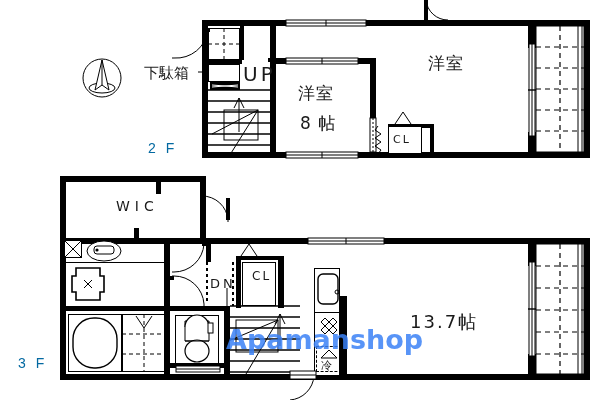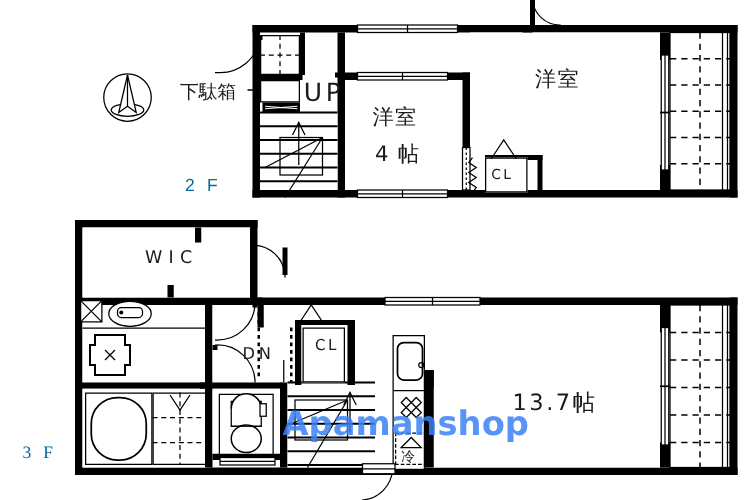--- a/index.html
+++ b/index.html
@@ -114,21 +114,21 @@
     <path d="M0 3 L72 3" stroke="#000" stroke-width="1"></path>
     <path d="M36 0 L36 6" stroke="#000" stroke-width="1"></path>
   </svg>
 
   <svg style="left:286px;top:152px;width:72px;height:6px;" viewBox="0 0 72 6">
     <rect x="0" y="0" width="72" height="6" fill="#fff" stroke="#000" stroke-width="1"></rect>
     <path d="M0 3 L72 3" stroke="#000" stroke-width="1"></path>
     <path d="M36 0 L36 6" stroke="#000" stroke-width="1"></path>
   </svg>
   <div class="lbl lbl-jp" style="left:298px;top:82px;font-size:17px;letter-spacing:1px;">洋室</div>
-  <div class="lbl" style="left:300px;top:112px;font-size:17px;letter-spacing:1px;">4 帖</div>
+  <div class="lbl" style="left:300px;top:112px;font-size:17px;letter-spacing:1px;">8 帖</div>
 
   <div class="room" style="left:376px;top:26px;width:152px;height:126px;"></div>
 
   <svg style="left:370px;top:118px;width:6px;height:34px;" viewBox="0 0 6 34">
     <rect x="0" y="0" width="6" height="34" fill="#fff" stroke="#000" stroke-width="1"></rect>
     <path d="M3 0 L3 34" stroke="#000" stroke-width="1" stroke-dasharray="2 2"></path>
   </svg>
 
   <svg style="left:424px;top:-2px;width:30px;height:24px;" viewBox="0 0 30 24">
     <path d="M2 0 L2 2 A22 22 0 0 0 24 22 L24 24" fill="none" stroke="#000" stroke-width="1"></path>
@@ -167,21 +167,21 @@
 
   <svg style="left:528px;top:44px;width:8px;height:92px;" viewBox="0 0 8 92">
     <rect x="1" y="0" width="6" height="92" fill="#fff" stroke="#000" stroke-width="1"></rect>
     <path d="M4 0 L4 92" stroke="#000" stroke-width="1"></path>
     <path d="M0 46 L8 46" stroke="#000" stroke-width="1.4"></path>
   </svg>
   <svg style="left:576px;top:26px;width:8px;height:126px;" viewBox="0 0 8 126">
     <path d="M2 0 L2 126 M6 0 L6 126" stroke="#000" stroke-width="1"></path>
   </svg>
 
-  <div class="floorlab" style="left:18px;top:355px;font-size:14px;font-family:Liberation Serif, serif;">3 F</div>
+  <div class="floorlab" style="left:18px;top:355px;font-size:14px;">3 F</div>
 
   <div class="wall" style="left:60px;top:176px;width:146px;height:6px;"></div>
   <div class="wall" style="left:60px;top:176px;width:6px;height:66px;"></div>
   <div class="wall" style="left:60px;top:242px;width:6px;height:138px;"></div>
   <div class="wall" style="left:60px;top:374px;width:530px;height:6px;"></div>
   <div class="wall" style="left:584px;top:238px;width:6px;height:142px;"></div>
   <div class="wall" style="left:206px;top:238px;width:384px;height:6px;"></div>
   <div class="wall" style="left:200px;top:176px;width:6px;height:68px;"></div>
   <div class="wall" style="left:60px;top:238px;width:150px;height:6px;"></div>
 
@@ -258,21 +258,21 @@
     <ellipse cx="22" cy="36" rx="12" ry="11" fill="#fff" stroke="#000" stroke-width="1.2"></ellipse>
     <path d="M10 26 L34 26" stroke="#000" stroke-width="1"></path>
     <rect x="33" y="8" width="5" height="10" fill="#fff" stroke="#000" stroke-width="1"></rect>
   </svg>
   <div class="wall" style="left:170px;top:363px;width:54px;height:5px;"></div>
   <svg style="left:176px;top:366px;width:44px;height:6px;" viewBox="0 0 44 6">
     <rect x="0" y="0" width="44" height="6" fill="#fff" stroke="#000" stroke-width="1"></rect>
     <path d="M0 3 L44 3" stroke="#000" stroke-width="1"></path>
   </svg>
 
-  <div class="lbl" style="left:194px;top:276px;font-size:13px;letter-spacing:3px;">DN</div>
+  <div class="lbl" style="left:210px;top:276px;font-size:13px;letter-spacing:3px;">DN</div>
   <svg style="left:226px;top:288px;width:2px;height:18px;" viewBox="0 0 2 18">
     <path d="M1 0 L1 18" stroke="#000" stroke-width="1"></path>
   </svg>
   <div class="room" style="left:230px;top:306px;width:70px;height:68px;"></div>
   <svg style="left:230px;top:306px;width:70px;height:68px;" viewBox="0 0 70 68">
     <g stroke="#000" stroke-width="1.5" fill="none">
       <path d="M0 0 L70 0"></path>
         <path d="M0 11 L70 11"></path>
         <path d="M0 22 L70 22"></path>
       <path d="M0 33 L70 33"></path>

